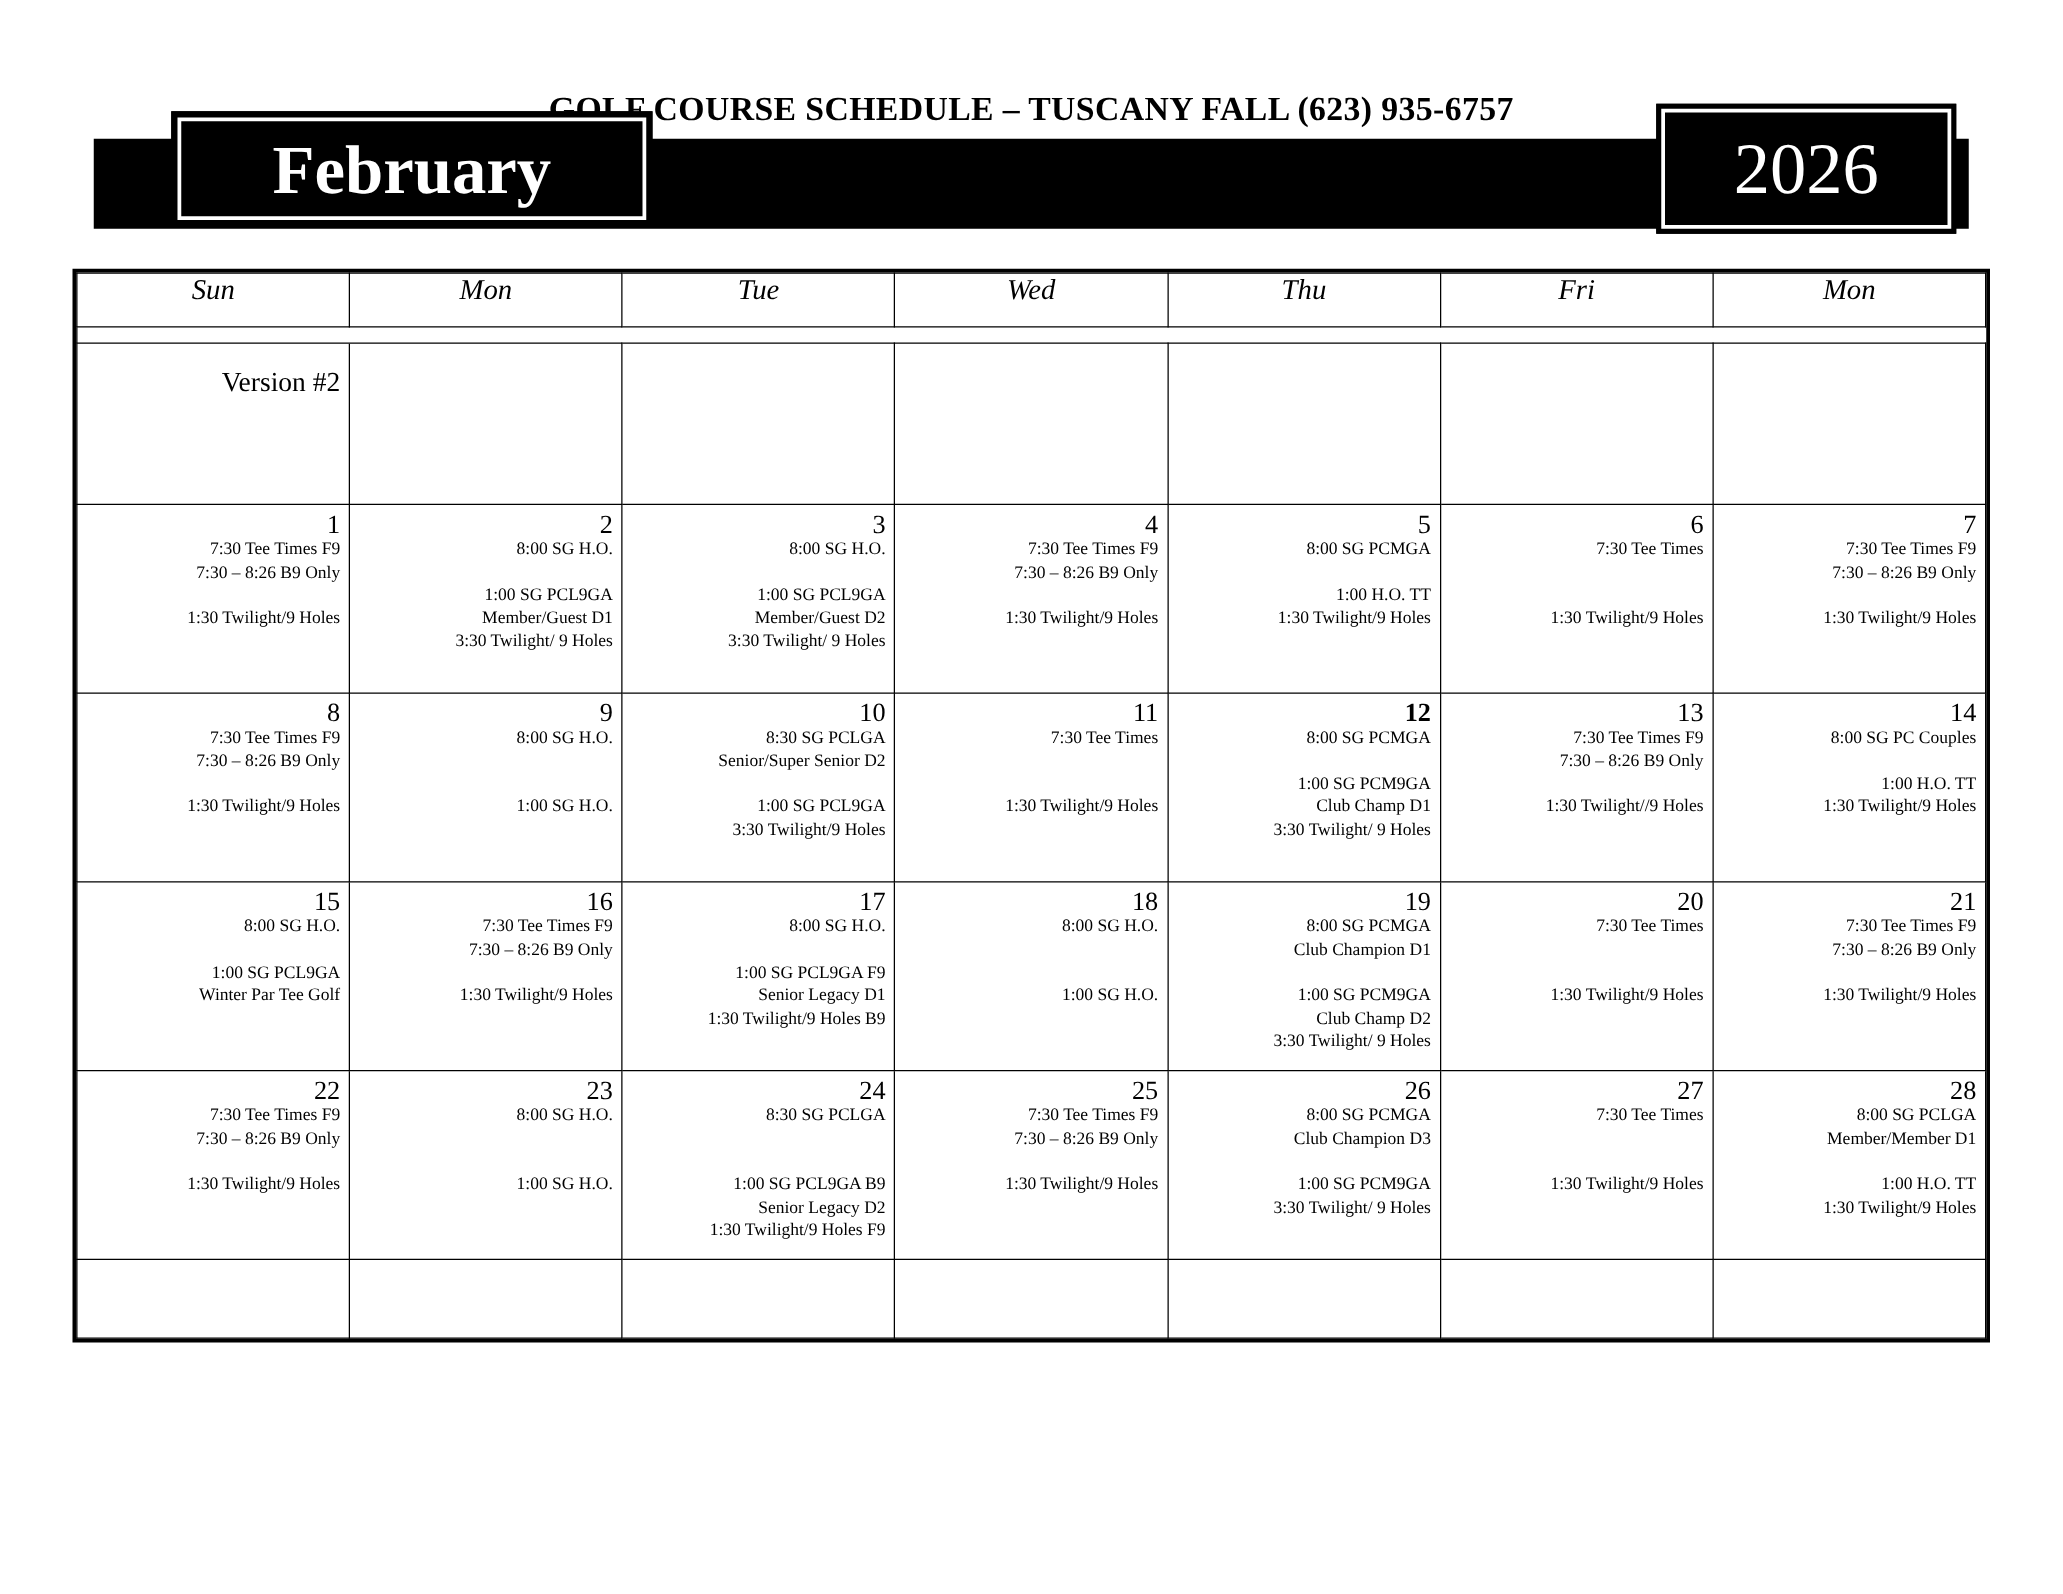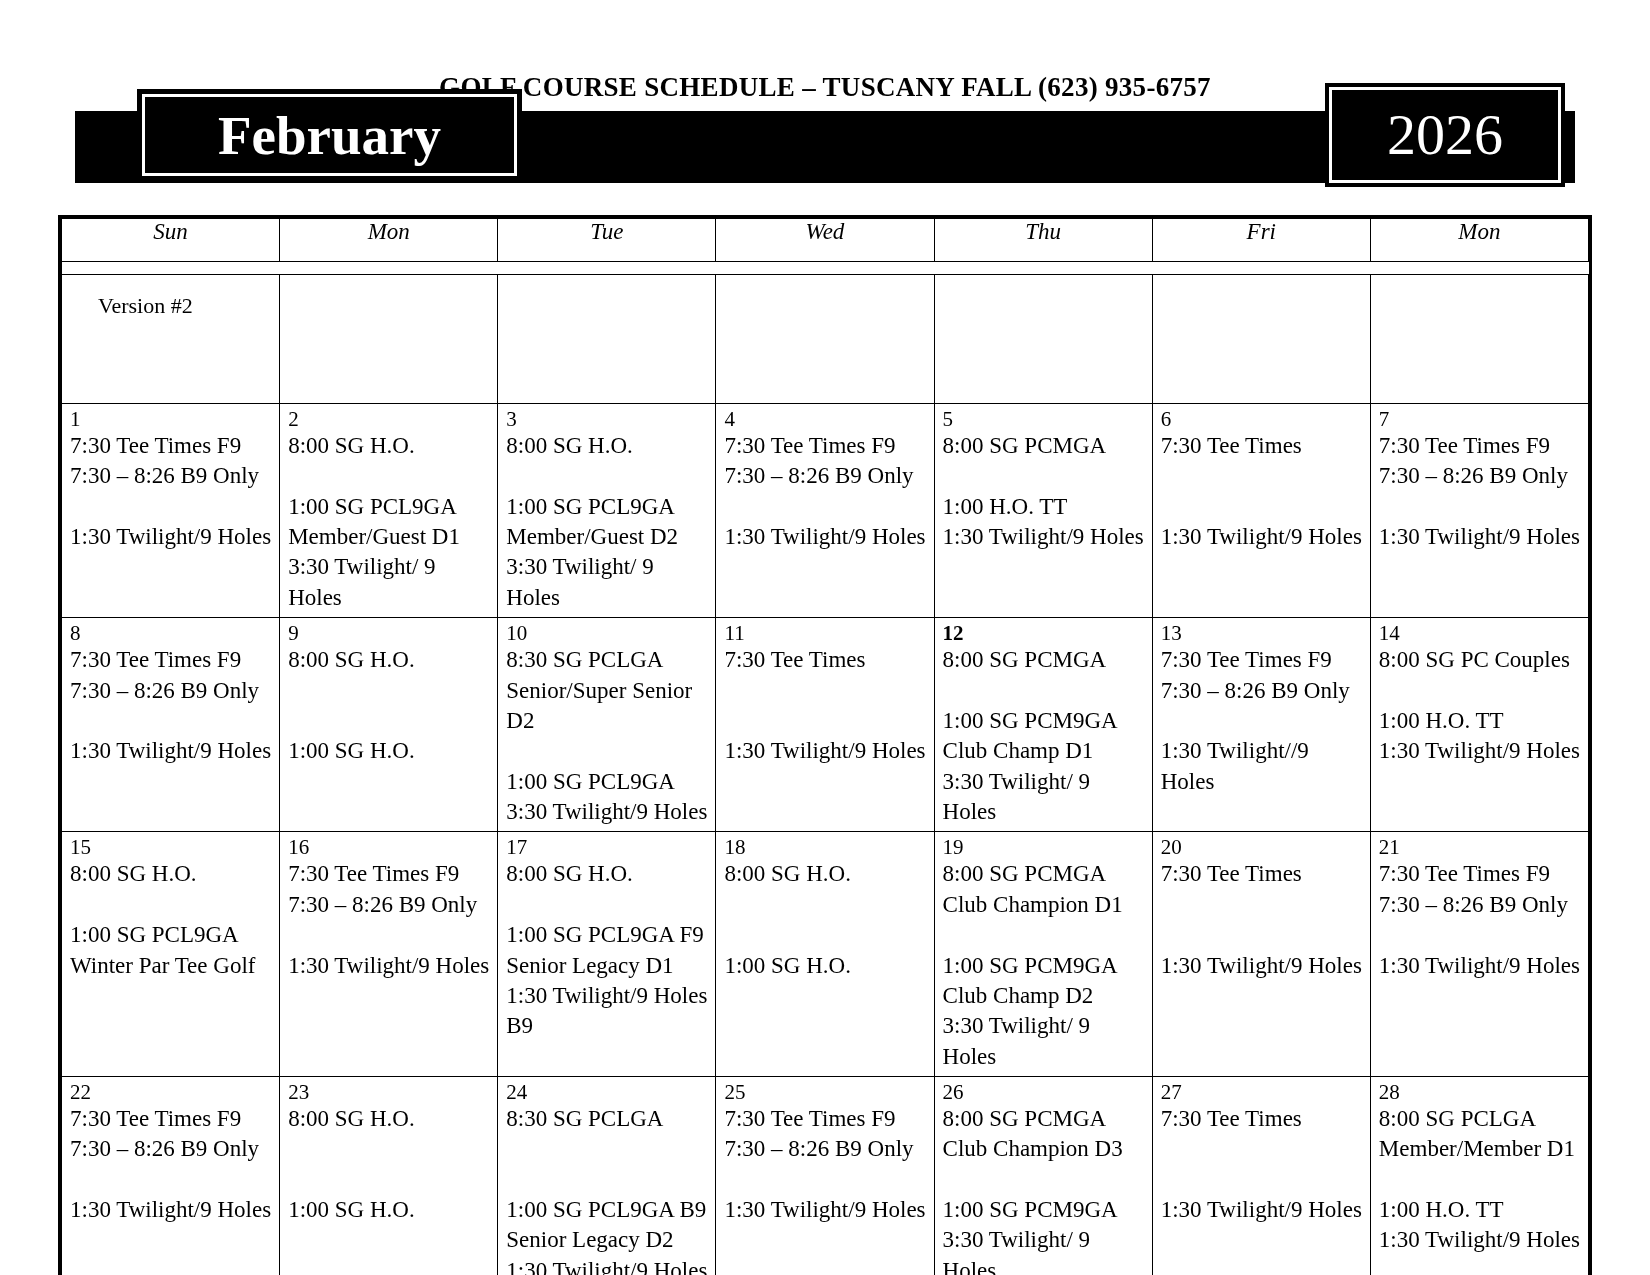--- a/index.html
+++ b/index.html
@@ -145,30 +145,31 @@
     height: 150px;
   }
   .tail-row td {
     height: 62px;
   }
   .cell {
     position: relative;
     padding: 4px 7px 4px 8px;
     height: 100%;
     box-sizing: border-box;
+    text-align: right;
   }
   .daynum {
     font-family: "Liberation Serif", serif;
     font-size: 21px;
     line-height: 1.05;
   }
   .daynum.bold { font-weight: bold; }
   .events {
     font-family: "Liberation Serif", serif;
-    font-size: 23px;
+    font-size: 14px;
     line-height: 1.32;
     margin-top: 1px;
     white-space: pre-wrap;
   }
   .version-note {
     font-family: "Liberation Serif", serif;
     font-size: 22px;
     padding: 14px 0 0 28px;
   }
   .no-border-left { border-left: none; }

